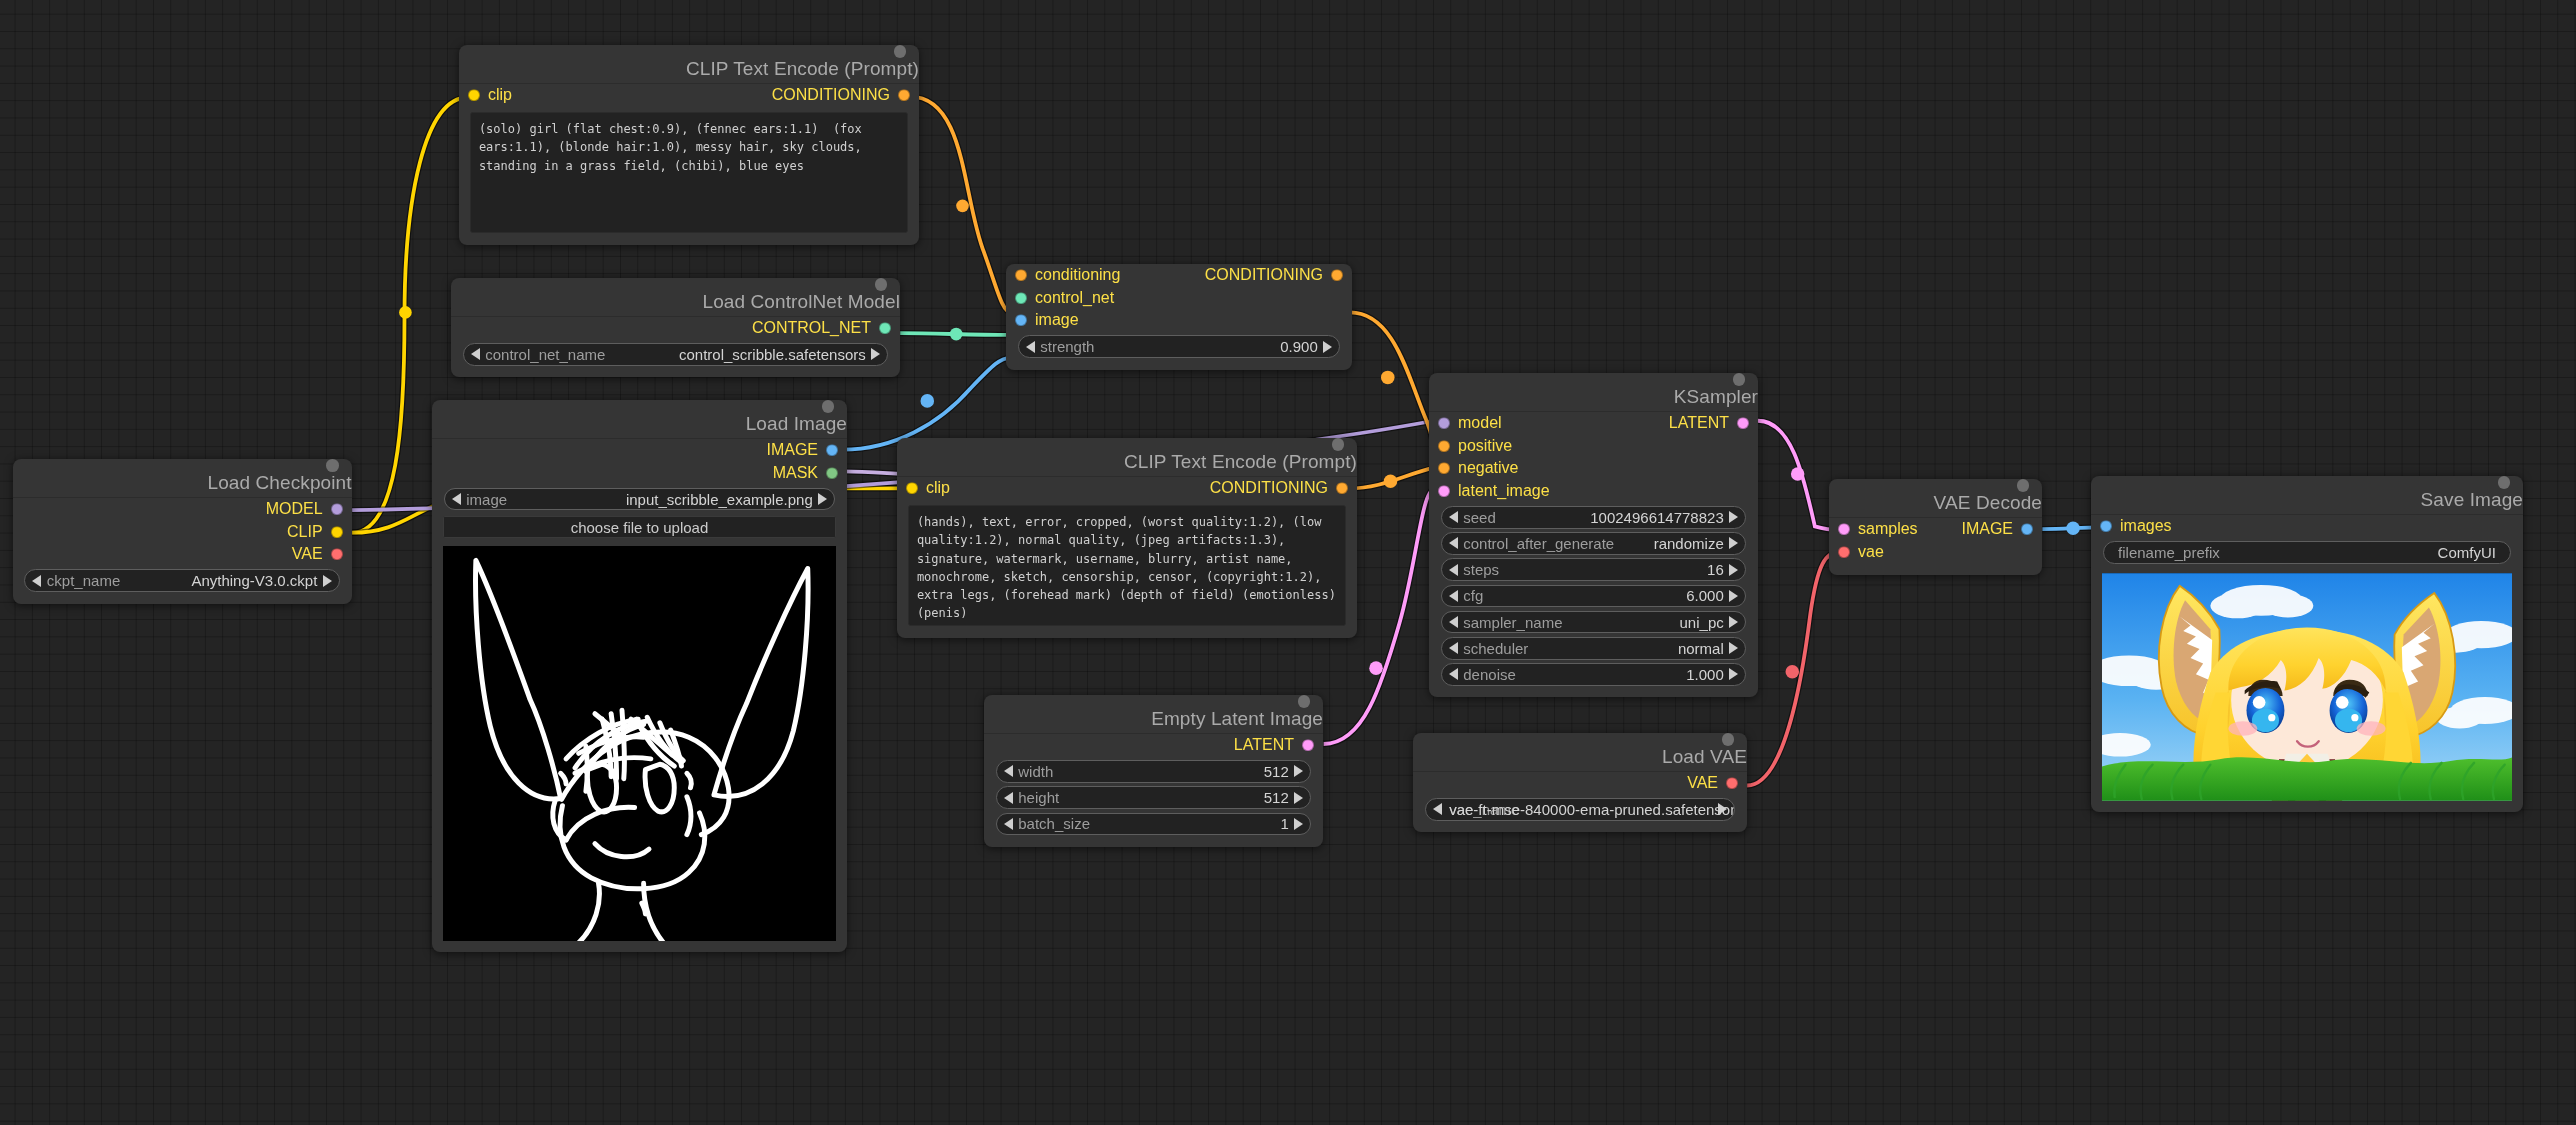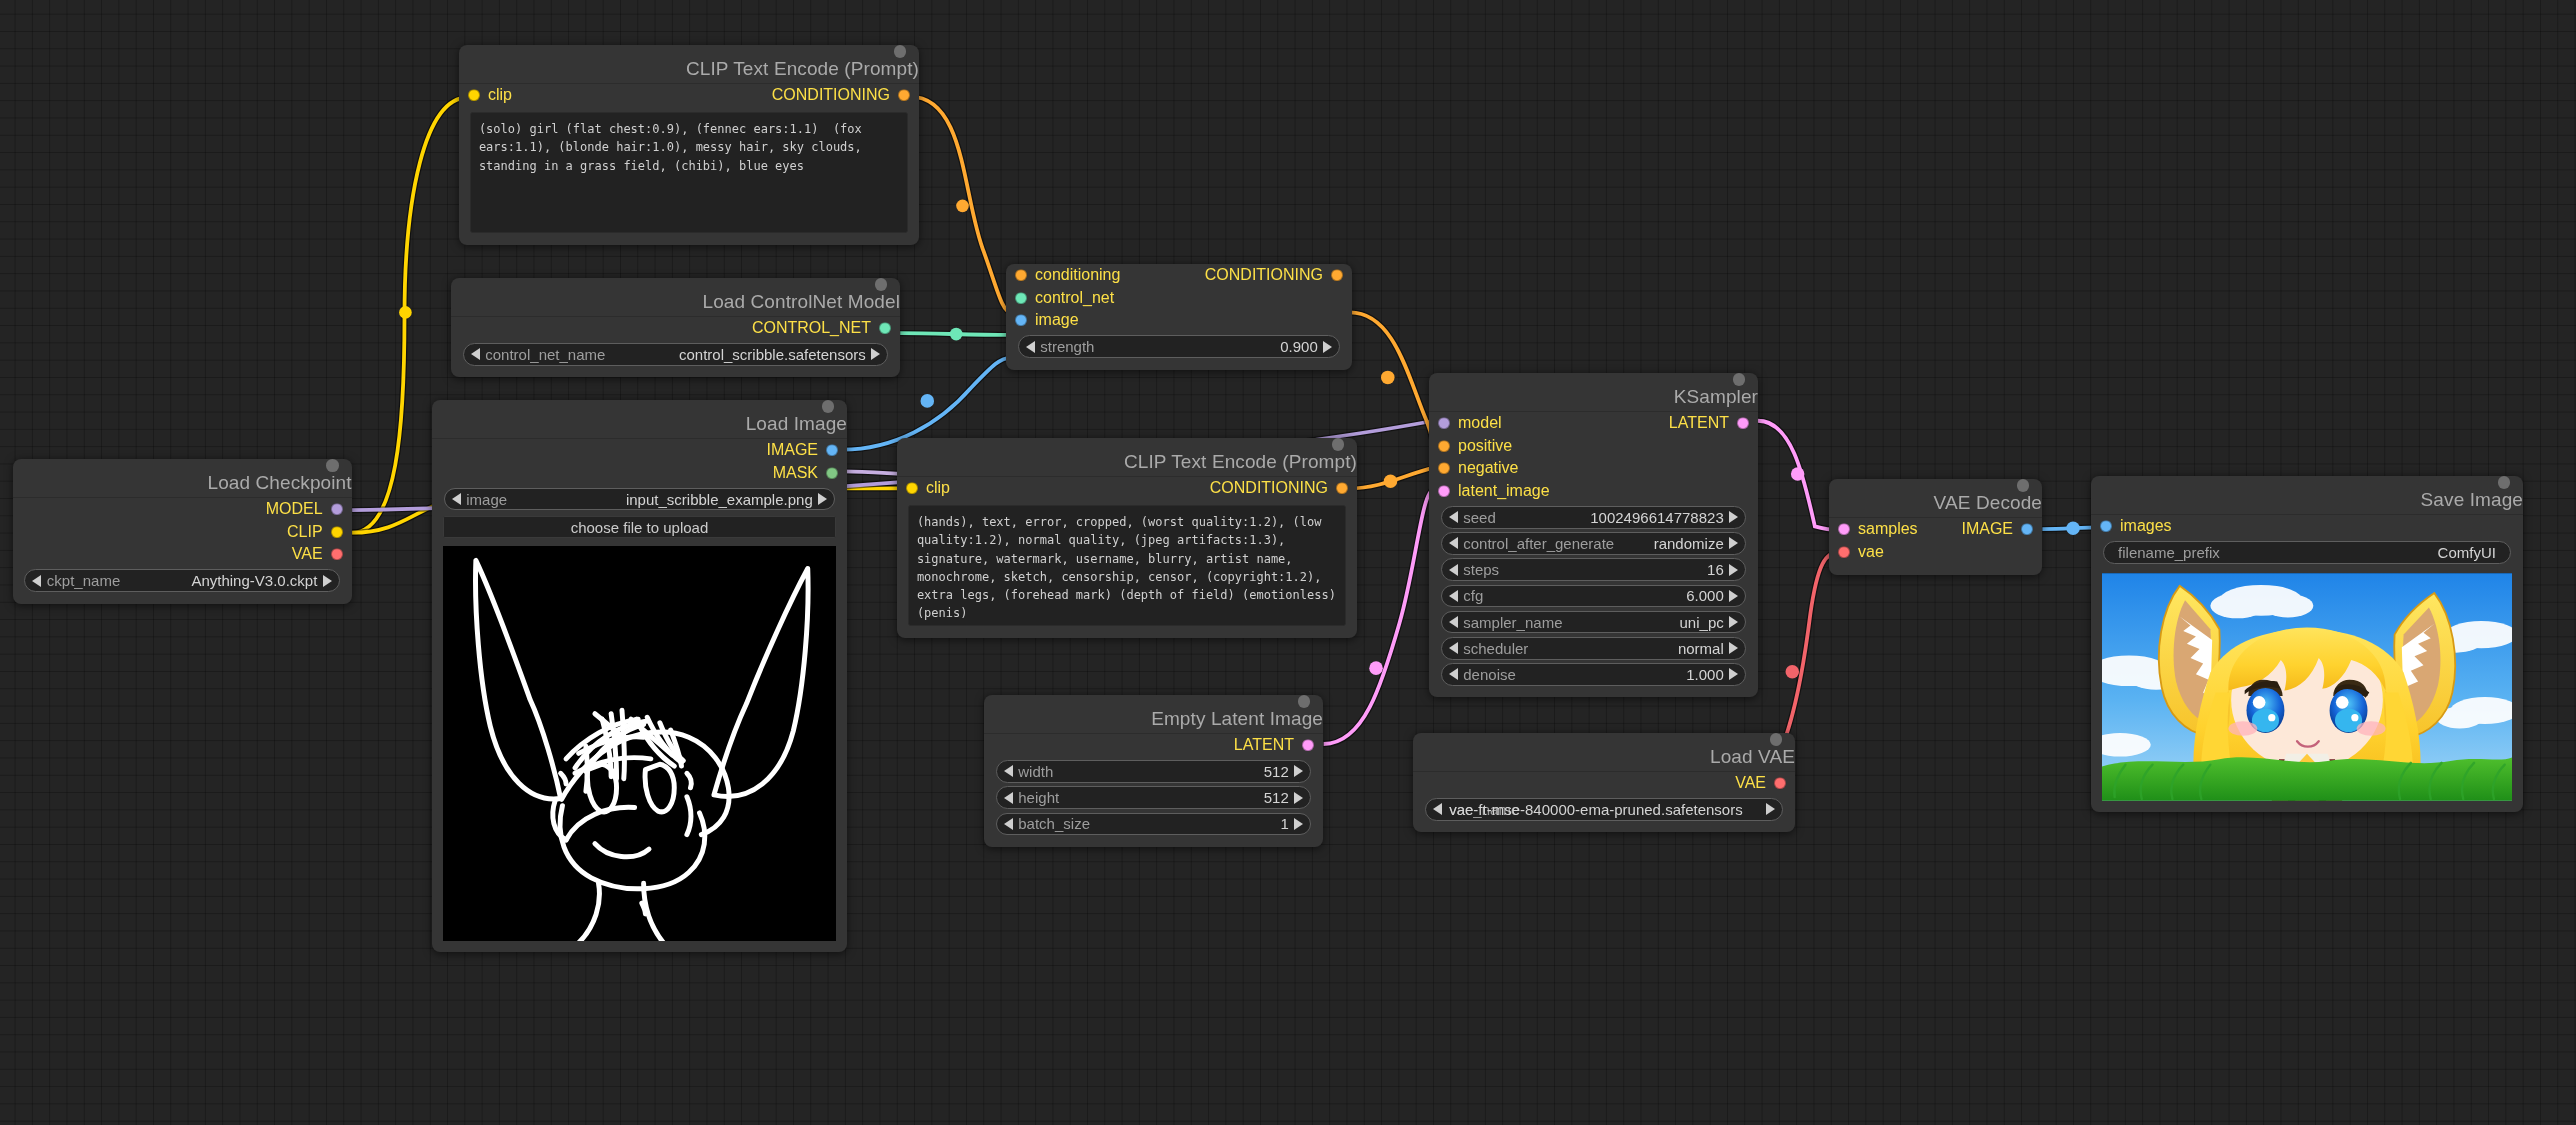--- a/index.html
+++ b/index.html
@@ -479,21 +479,21 @@
       </div>
       <div class="widget">
         <span class="arrowL"></span>
         <span class="wname">batch_size</span>
         <span class="wval">1</span>
         <span class="arrowR"></span>
       </div>
     </div>
   </div>
 
-  <div class="node" style="left:1413px; top:733px; width:382px;">
+  <div class="node" style="left:1413px; top:733px; width:334px;">
     <div class="node-title">
       <span class="title-dot"></span>
       <span>Load VAE</span>
     </div>
     <div class="node-body">
       <div class="slotrow">
         <div class="slot out">
           <span>VAE</span>
           <span class="dot" style="background:#ff6e6e;"></span>
         </div>

